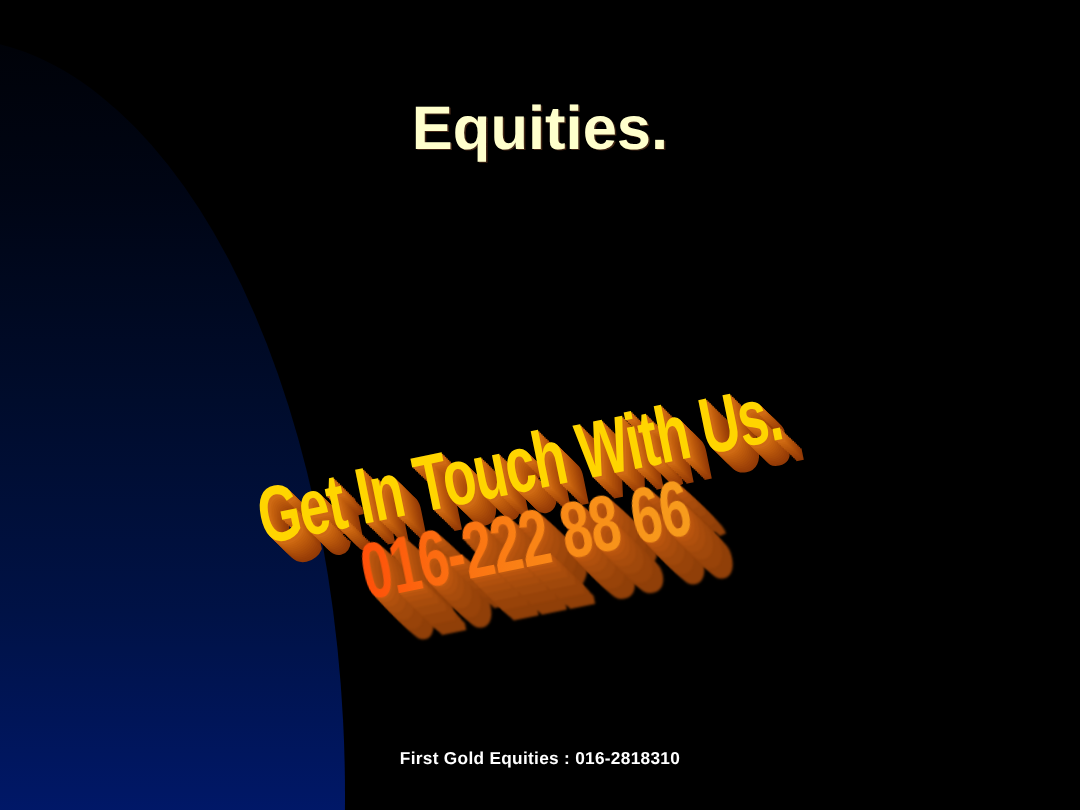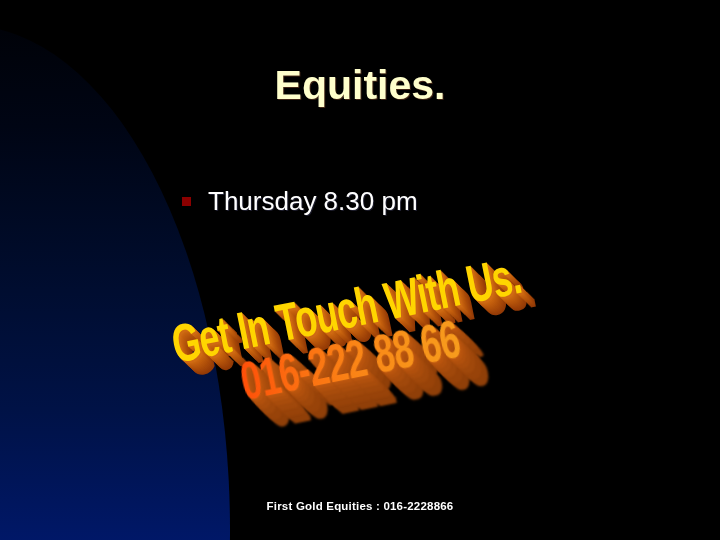--- a/index.html
+++ b/index.html
@@ -149,27 +149,21 @@
 </style>
 </head>
 <body>
 
 <div id="slide">
 
   <div id="bg-ellipse"></div>
 
   <div id="title">Equities.</div>
 
-  <div id="bullet-list">
-    <div class="bullet-row">
-      <span class="bullet-marker"></span>
-      <span class="bullet-text">Thursday 8.30 pm</span>
-    </div>
-  </div>
 
   <div id="wordart">
     <div id="wa-line1" class="wa-line">Get In Touch With Us.</div>
     <div id="wa-line2" class="wa-line">016-222 88 66</div>
   </div>
 
-  <div id="footer">First Gold Equities : 016-2228866</div>
+  <div id="footer">First Gold Equities : 016-2818310</div>
 
 </div>
 
 </body></html>

